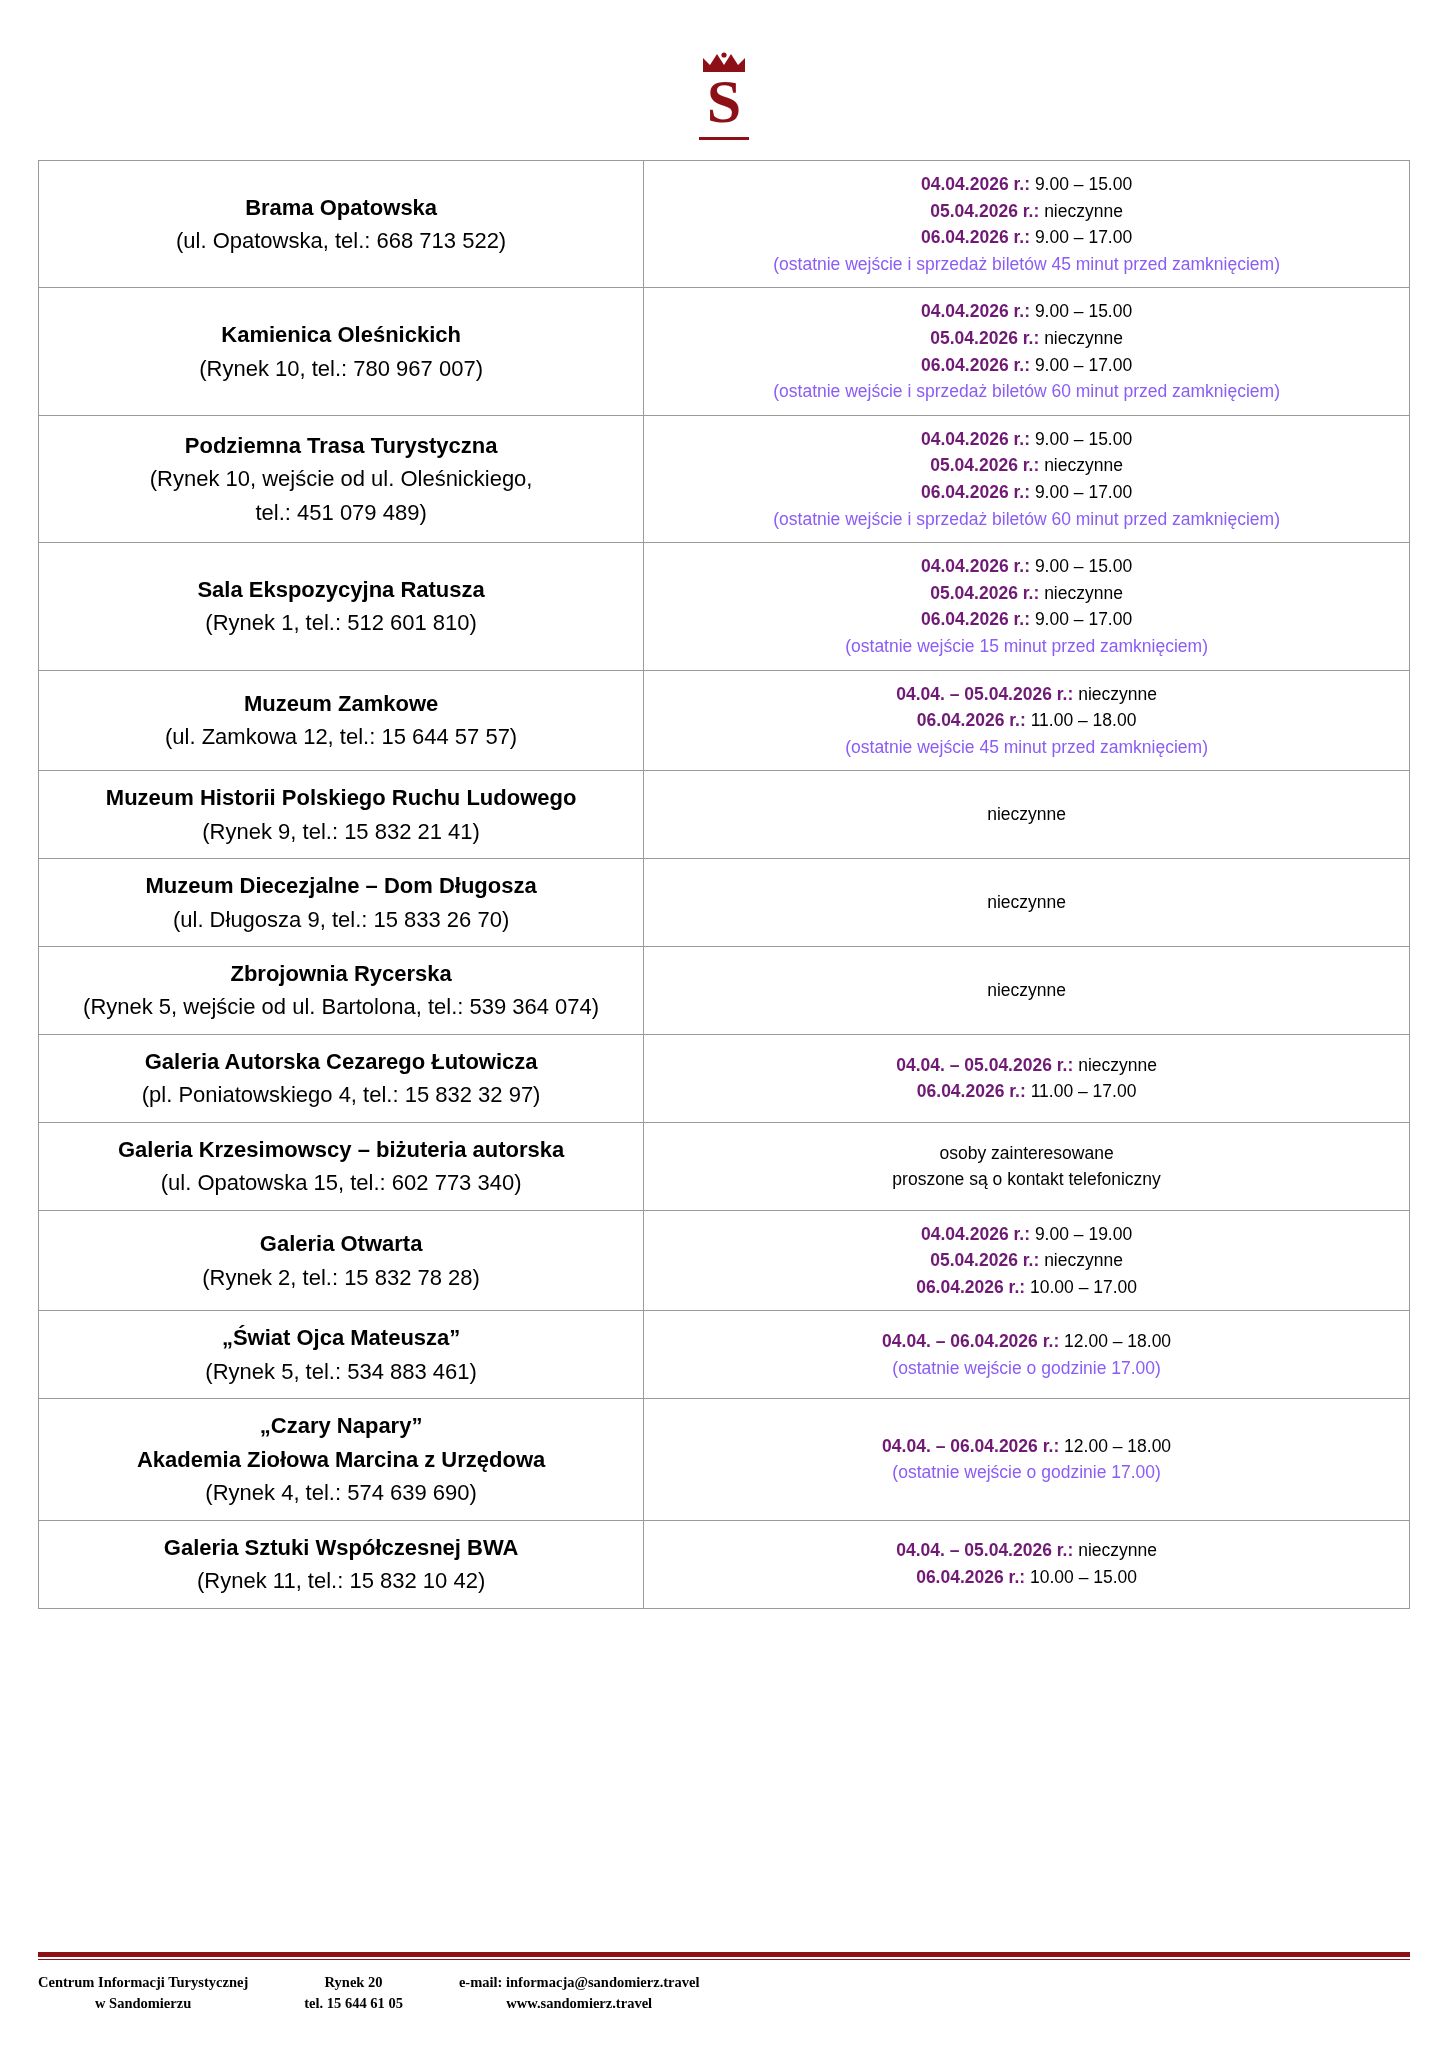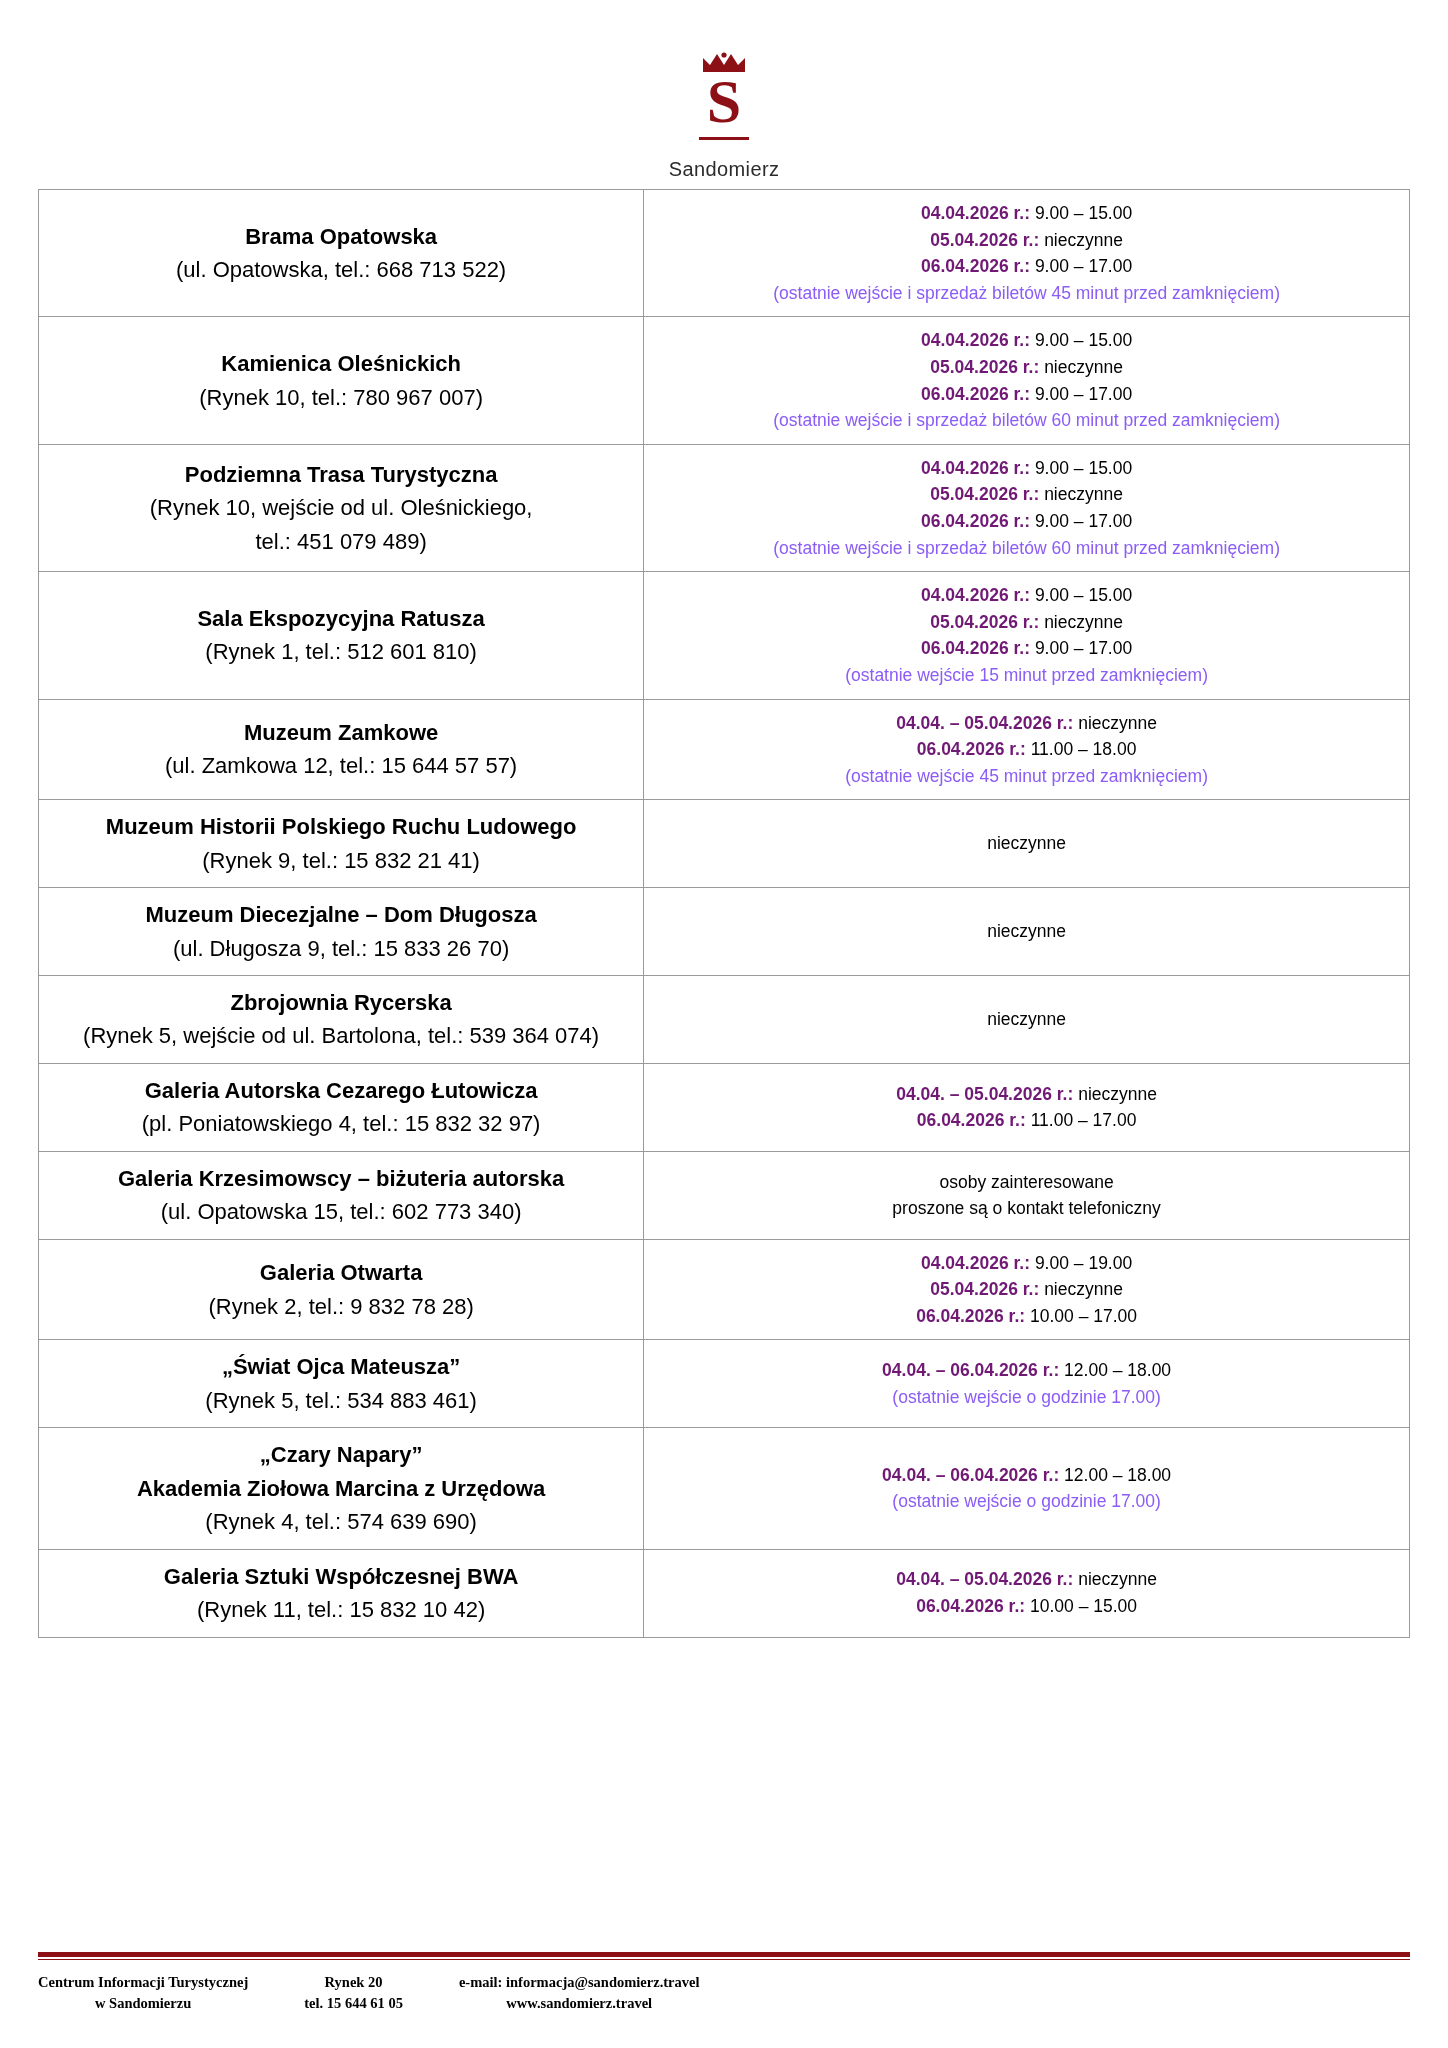--- a/index.html
+++ b/index.html
@@ -164,21 +164,20 @@
     <div class="logo-mark">
       <span class="crown">
         <svg width="46" height="22" viewBox="0 0 46 22" aria-hidden="true">
           <path d="M2 20 L2 6 L9 13 L16 2 L23 13 L30 2 L37 13 L44 6 L44 20 Z" fill="#8d1016"></path>
           <circle cx="23" cy="3" r="2.6" fill="#8d1016"></circle>
         </svg>
       </span>
       <div class="logo-s">S</div>
       <div class="logo-bar"></div>
     </div>
-    <div class="logo-word">Sandomierz</div>
   </div>
 
 
   <table class="schedule">
     <tbody id="table-body">
         <tr>
           <td class="place">
             <span class="place-name">Brama Opatowska</span>
             <span class="place-addr">(ul. Opatowska, tel.: 668 713 522)</span>
           </td>
@@ -279,21 +278,21 @@
             <span class="place-addr">(ul. Opatowska 15, tel.: 602 773 340)</span>
           </td>
           <td class="hours">
             <span class="plain">osoby zainteresowane</span>
             <span class="plain">proszone są o kontakt telefoniczny</span>
           </td>
         </tr>
         <tr>
           <td class="place">
             <span class="place-name">Galeria Otwarta</span>
-            <span class="place-addr">(Rynek 2, tel.: 9 832 78 28)</span>
+            <span class="place-addr">(Rynek 2, tel.: 15 832 78 28)</span>
           </td>
           <td class="hours">
             <span class="hrow"><span class="dt">04.04.2026 r.:</span><span> 9.00 – 19.00</span></span>
             <span class="hrow"><span class="dt">05.04.2026 r.:</span><span> nieczynne</span></span>
             <span class="hrow"><span class="dt">06.04.2026 r.:</span><span> 10.00 – 17.00</span></span>
           </td>
         </tr>
         <tr>
           <td class="place">
             <span class="place-name">„Świat Ojca Mateusza”</span>

